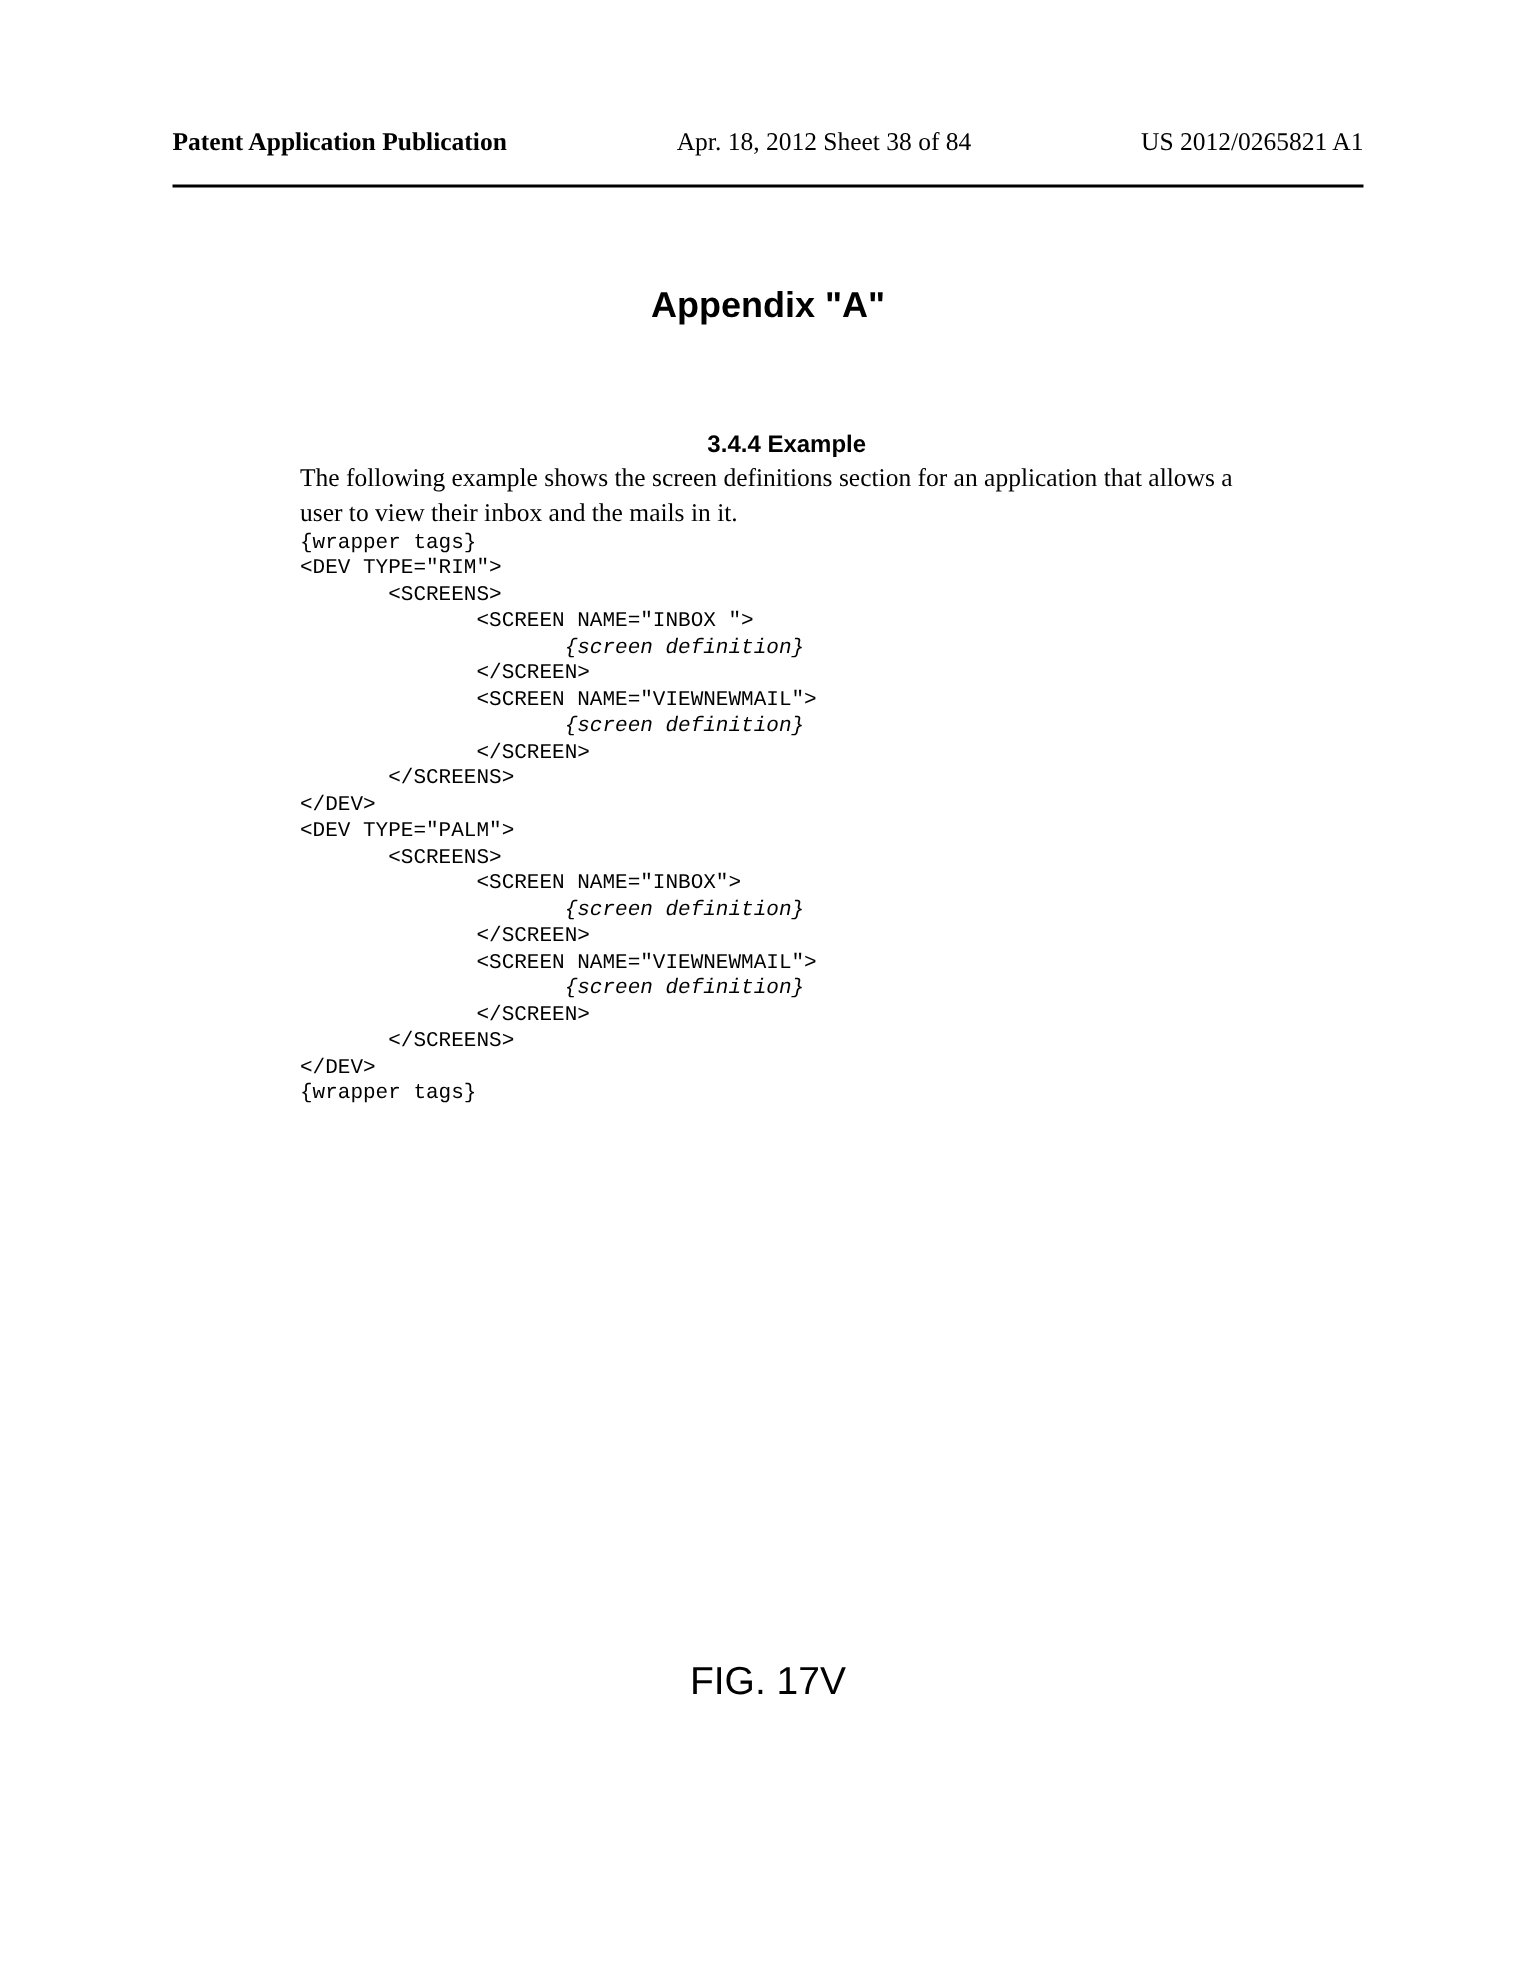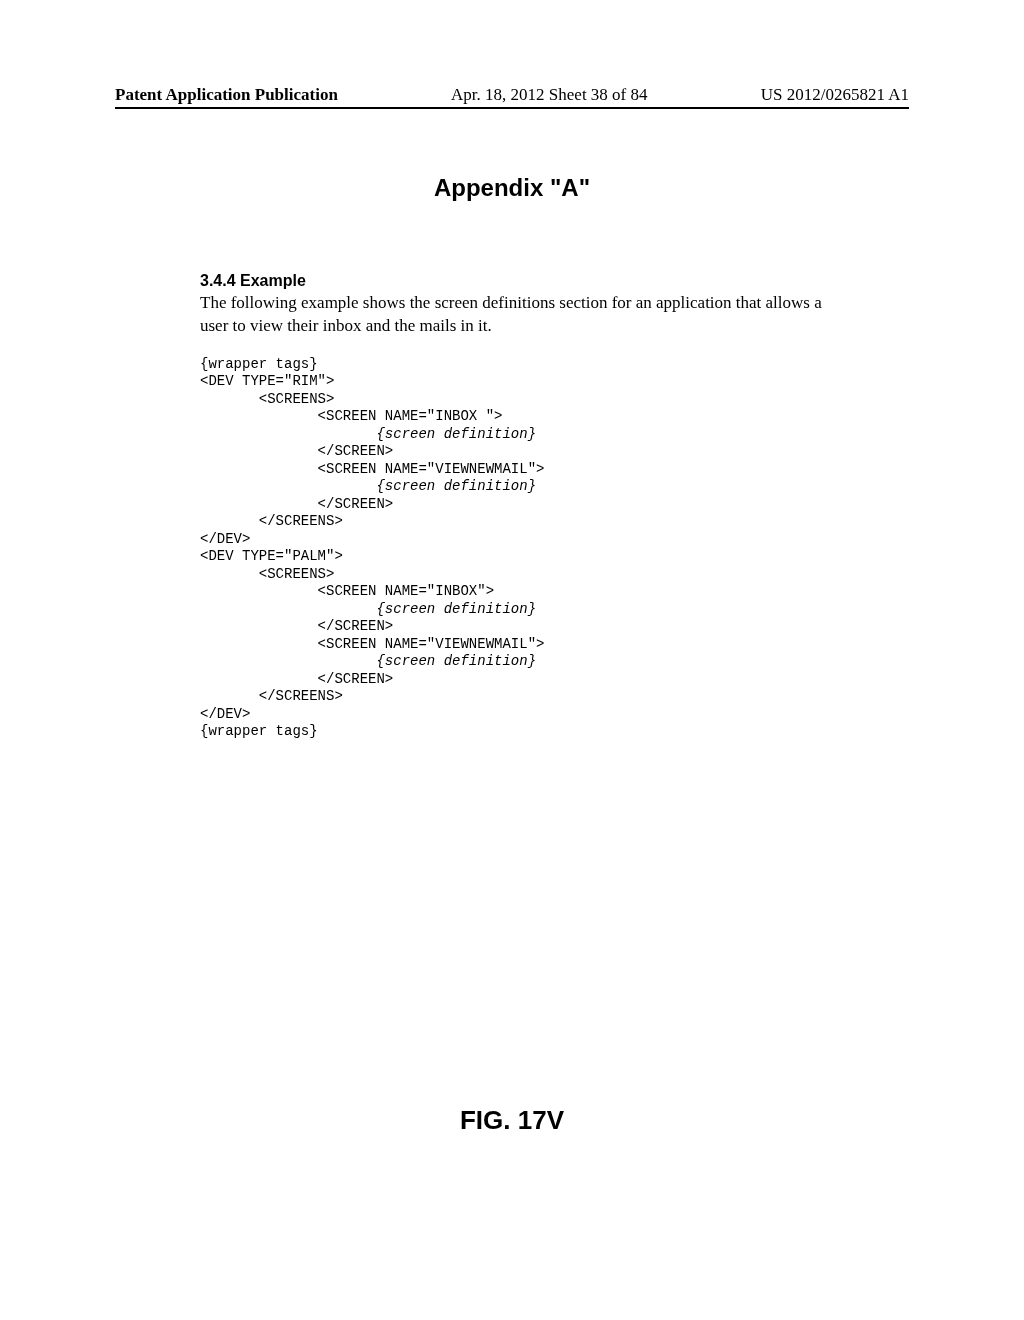--- a/index.html
+++ b/index.html
@@ -12,21 +12,21 @@
       position: relative;
     }
     .page {
       padding: 85px 115px 0 115px;
     }
     .header-row {
       display: flex;
       justify-content: space-between;
       align-items: baseline;
       border-bottom: 2px solid #000;
-      padding-bottom: 2px;
+      padding-bottom: 18px;
       font-size: 17px;
       font-family: "Times New Roman", Times, serif;
     }
     .header-left { font-weight: bold; }
     .header-center { }
     .header-right { }
     .appendix-title {
       text-align: center;
       font-family: Arial, Helvetica, sans-serif;
       font-weight: bold;
@@ -36,44 +36,44 @@
     }
     .content {
       margin-left: 85px;
       margin-right: 60px;
     }
     .section-heading {
       font-family: Arial, Helvetica, sans-serif;
       font-weight: bold;
       font-size: 16px;
       margin-bottom: 2px;
+      text-align: center;
     }
     .para {
       font-family: "Times New Roman", Times, serif;
       font-size: 17px;
       line-height: 1.35;
-      margin-bottom: 18px;
     }
     .code {
       font-family: "Courier New", Courier, monospace;
       font-size: 14px;
       line-height: 1.25;
       white-space: pre;
     }
     .code .italic {
       font-style: italic;
       text-align: right;
     }
     .figure-label {
       position: absolute;
       left: 0;
       right: 0;
       text-align: center;
       font-family: Arial, Helvetica, sans-serif;
-      font-weight: bold;
+      font-weight: normal;
       font-size: 26px;
       top: 1105px;
     }
   </style>
 </head>
 <body>
 
 <div class="page">
   <div class="header-row">
     <span class="header-left">Patent Application Publication</span>

